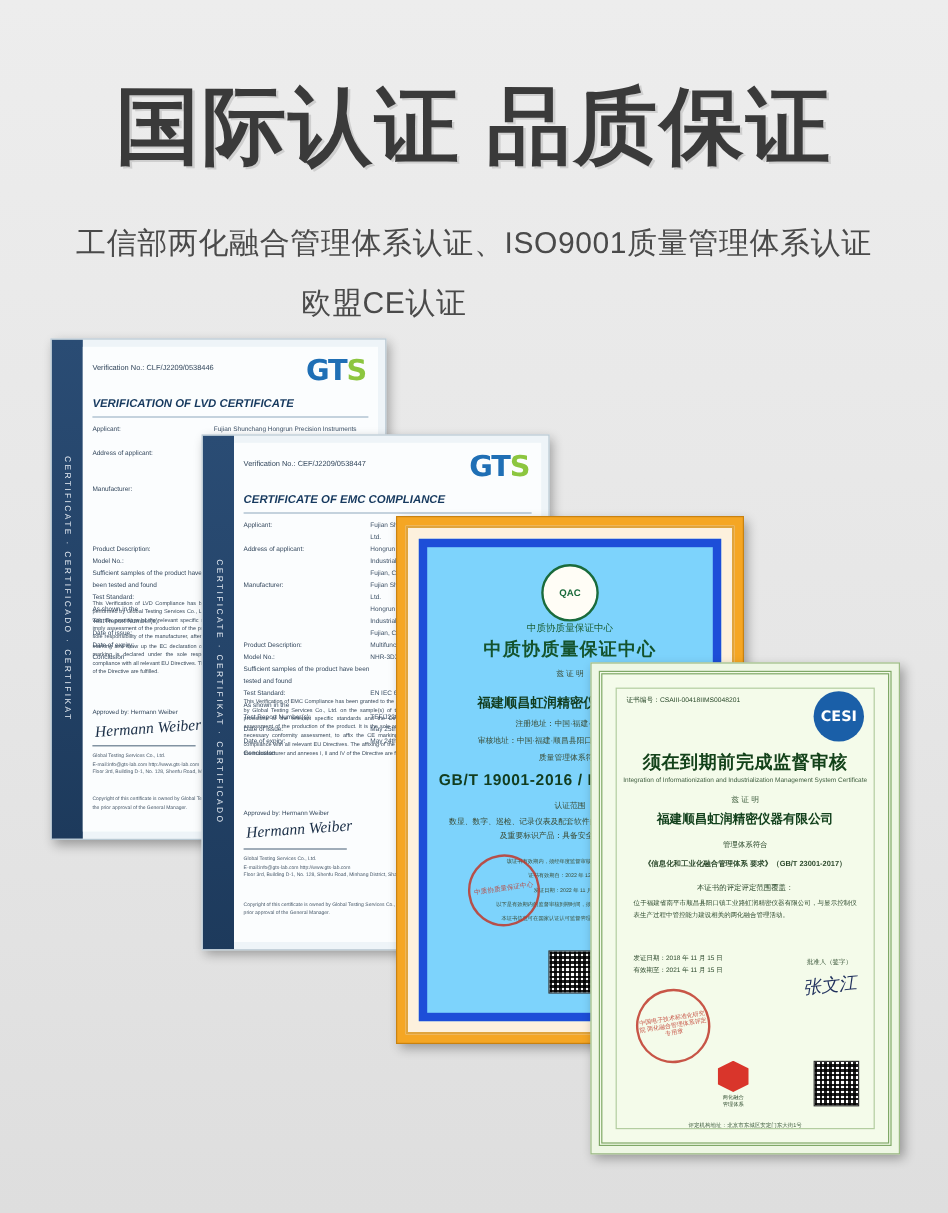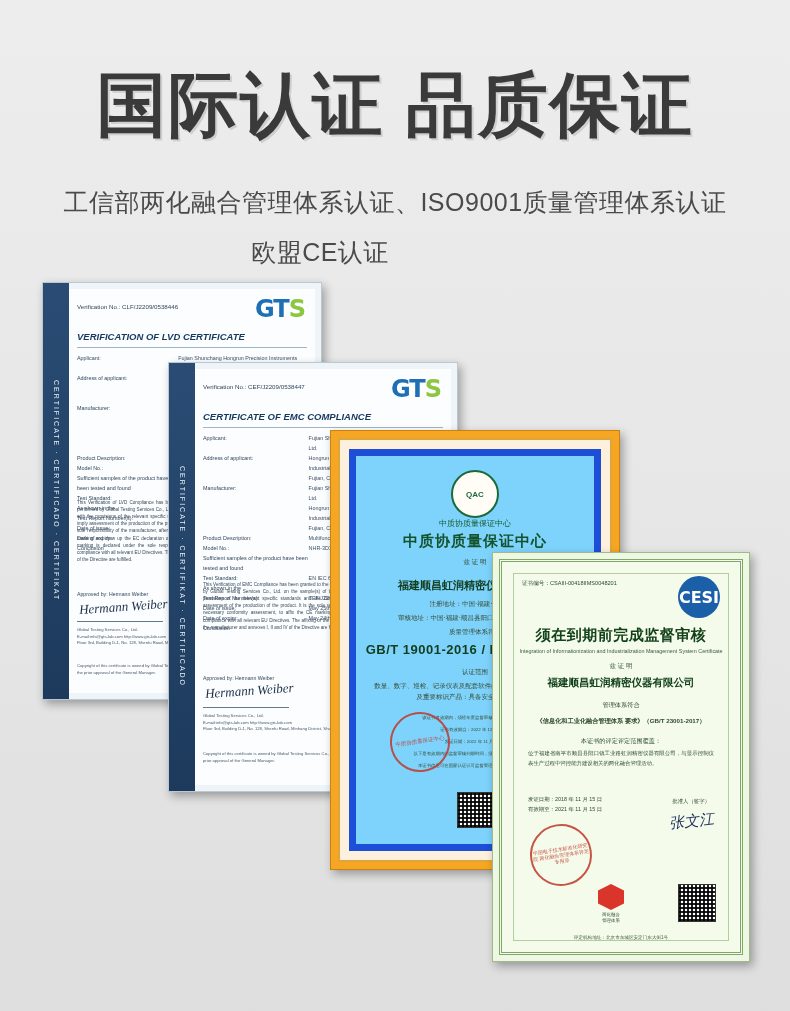--- a/index.html
+++ b/index.html
@@ -314,21 +314,21 @@
     font-size: 5.6px;
     color: #2b4a2b;
   }
   .cesi-logo {
     position: absolute;
     right: 20px; top: 14px;
     width: 42px; height: 42px;
     border-radius: 50%;
     background: #1a5fa8;
     color: #fff;
-    font-size: 16px;
+    font-size: 12px;
     font-weight: bold;
     display: flex; align-items: center; justify-content: center;
     font-family: "DejaVu Sans", sans-serif;
   }
   .cesi-title {
     position: absolute;
     left: 0; right: 0; top: 64px;
     text-align: center;
     font-size: 15px;
     font-weight: bold;

